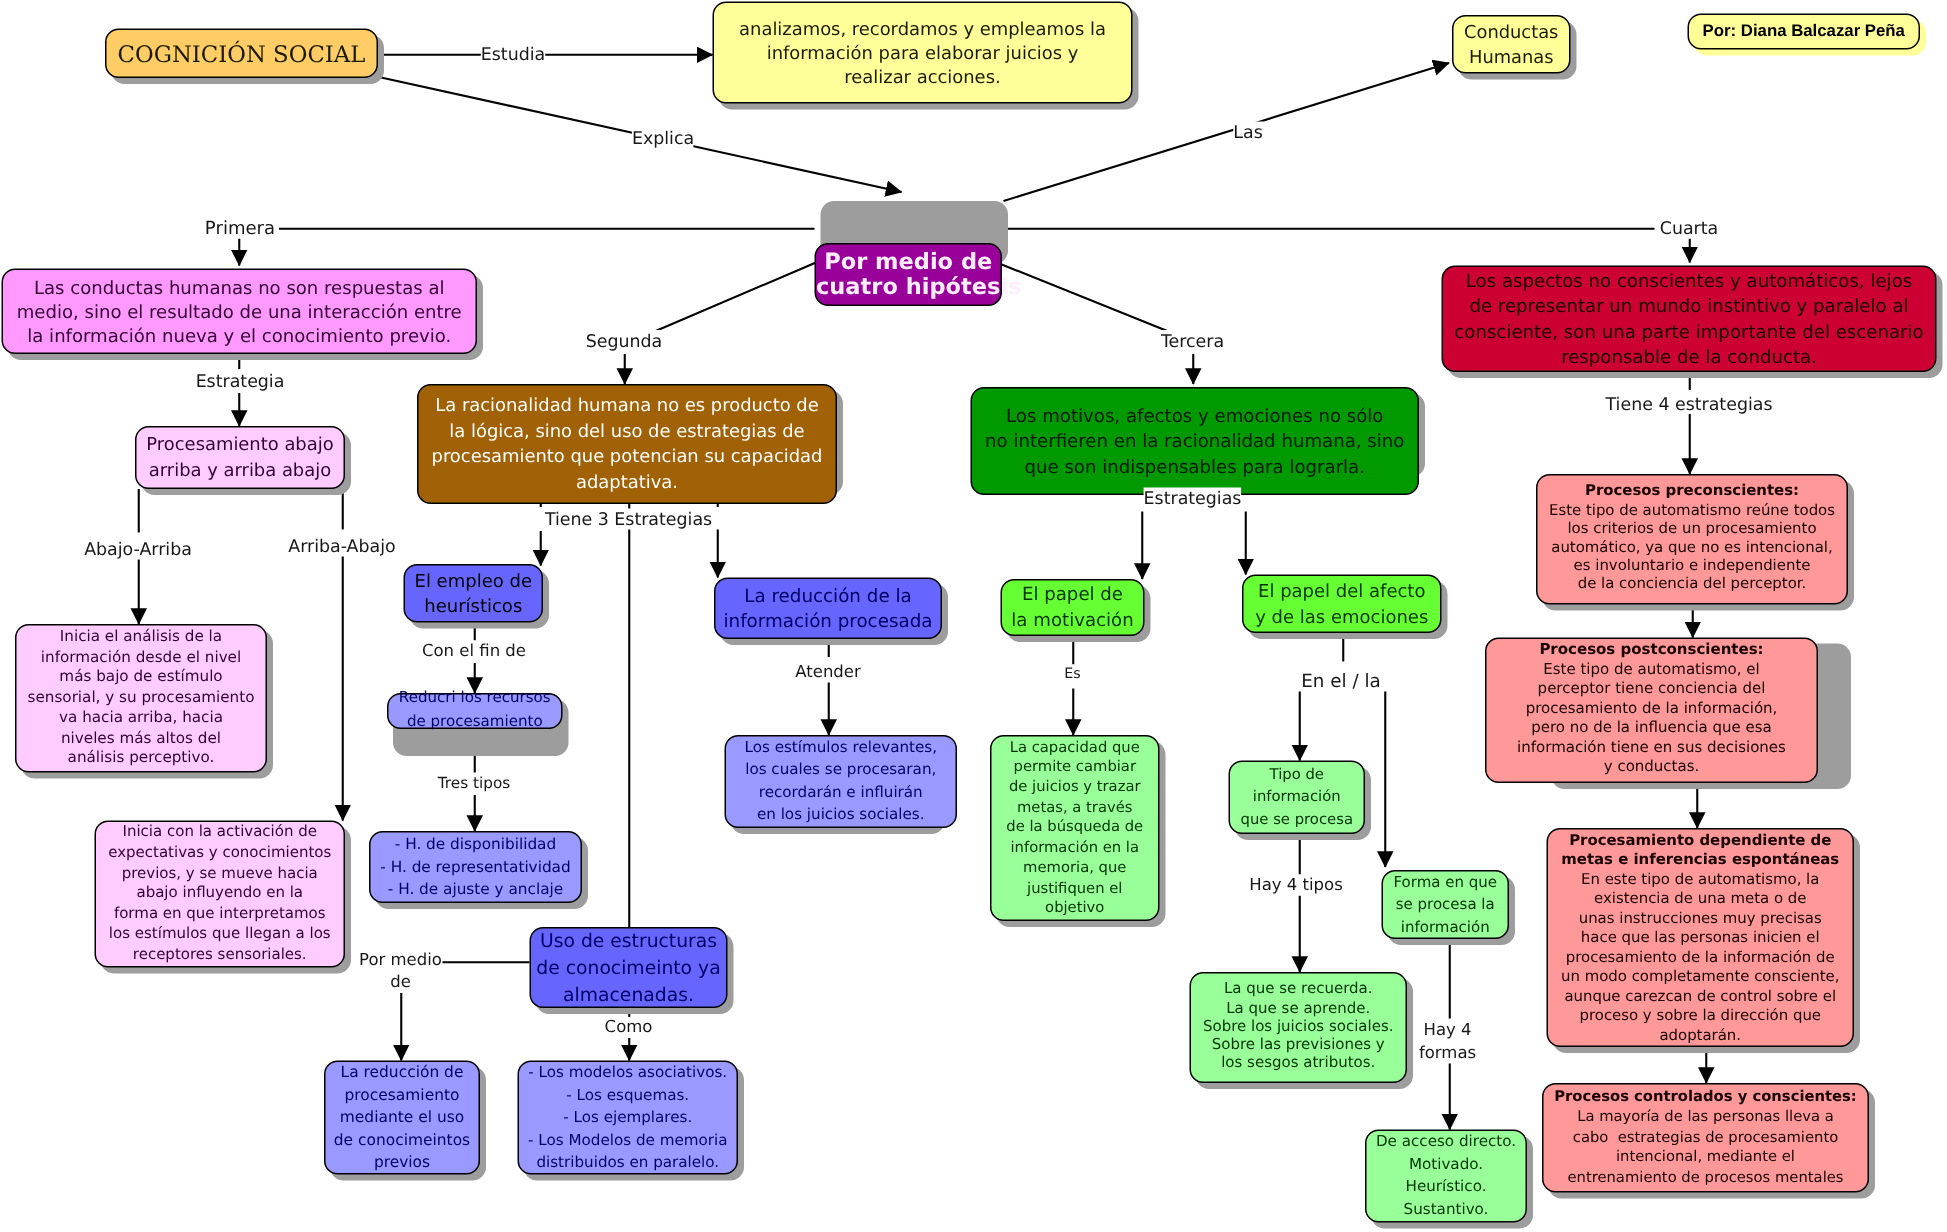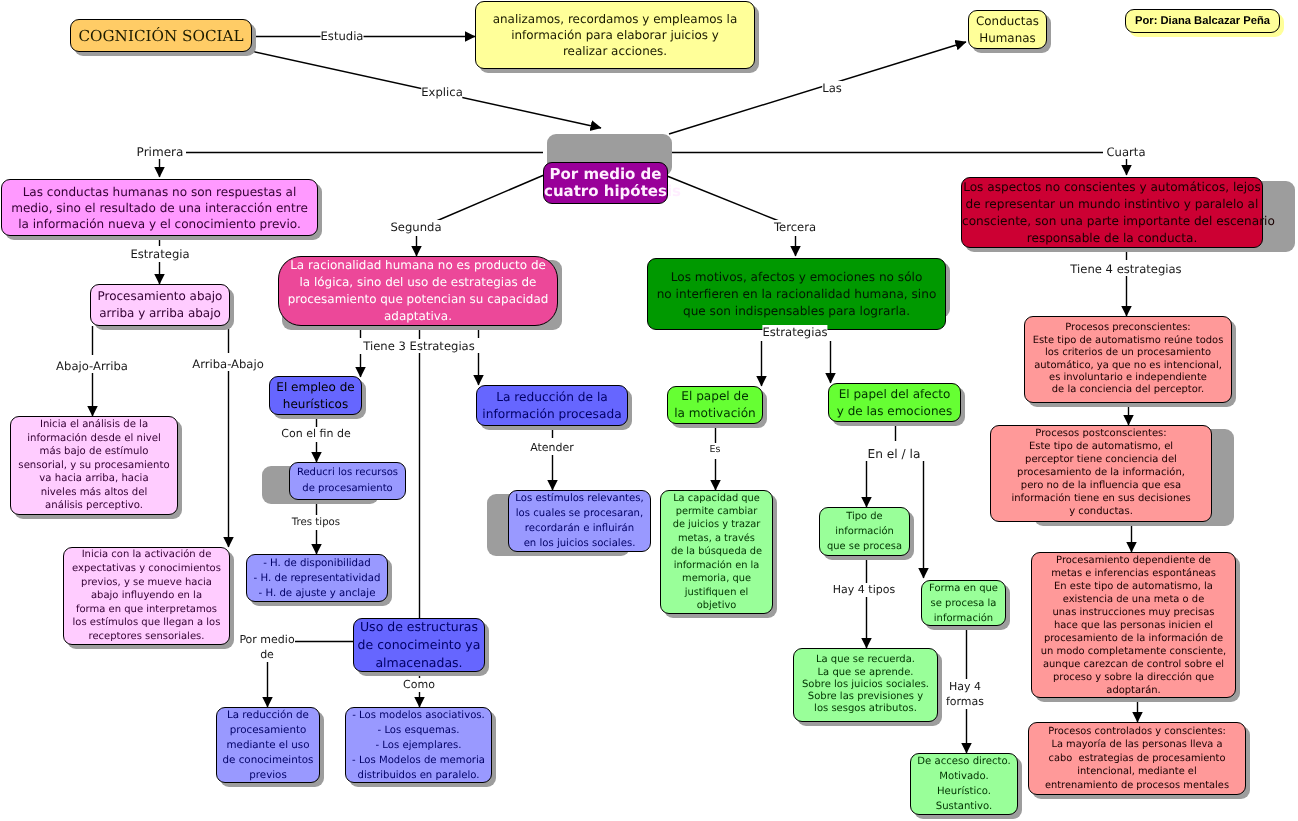--- a/index.html
+++ b/index.html
@@ -6,21 +6,21 @@
   body{width:1298px;height:821px;position:relative;overflow:hidden;
        font-family:"DejaVu Sans",sans-serif;-webkit-font-smoothing:antialiased;text-rendering:geometricPrecision;}
   #canvas{position:absolute;left:0;top:0;width:1298px;height:821px;z-index:0;isolation:isolate;}
   svg.links{position:absolute;left:0;top:0;width:1298px;height:821px;overflow:visible;}
   .node{position:absolute;box-sizing:border-box;border:1.6px solid #000;
         border-radius:9px;display:flex;align-items:center;justify-content:center;
         text-align:center;}
   .shadow{position:absolute;border-radius:9px;box-sizing:border-box;}
   .node .txt{width:100%;}
   .node .txt>div{white-space:pre;}
-  .node .b{font-weight:normal;}
+  .node .b{font-weight:bold;}
   .lbl{position:absolute;color:#181818;white-space:nowrap;background:#fff;
        font-size:13.5px;line-height:14px;}
   .lbl.ml>div{white-space:nowrap;}
 </style>
 </head>
 <body>
 
 <div id="canvas">
   <svg class="links" viewBox="0 0 1298 821" width="1298" height="821">
     <defs>
@@ -166,35 +166,35 @@
       <div class="txt">
         <div>Inicia con la activación de</div>
         <div>expectativas y conocimientos</div>
         <div>previos, y se mueve hacia</div>
         <div>abajo influyendo en la</div>
         <div>forma en que interpretamos</div>
         <div>los estímulos que llegan a los</div>
         <div>receptores sensoriales.</div>
       </div>
     </div>
-  <div class="node" style="left:278px;top:256px;width:280px;height:70px;background:#ec4899;color:#FFFFFF;font-size:11.95px;line-height:17px;border-radius:23px;">
+  <div class="node" style="left:278px;top:256px;width:280px;height:80px;background:#a16207;color:#FFFFFF;font-size:11.95px;line-height:17px;">
       <div class="txt">
         <div>La racionalidad humana no es producto de</div>
         <div>la lógica, sino del uso de estrategias de</div>
         <div>procesamiento que potencian su capacidad</div>
         <div>adaptativa.</div>
       </div>
     </div>
   <div class="node" style="left:269px;top:376px;width:93px;height:39px;background:#6666FF;color:#000000;font-size:12.0px;line-height:17px;">
       <div class="txt">
         <div>El empleo de</div>
         <div>heurísticos</div>
       </div>
     </div>
-  <div class="node" style="left:258px;top:462px;width:117px;height:38px;background:#9999FF;color:#000066;font-size:10.05px;line-height:16px;margin-left:31px;">
+  <div class="node" style="left:258px;top:462px;width:117px;height:24px;background:#9999FF;color:#000066;font-size:10.05px;line-height:16px;">
       <div class="txt">
         <div>Reducri los recursos</div>
         <div>de procesamiento</div>
       </div>
     </div>
   <div class="node" style="left:246px;top:554px;width:142px;height:48px;background:#9999FF;color:#000066;font-size:10.2px;line-height:15px;">
       <div class="txt">
         <div>- H. de disponibilidad</div>
         <div>- H. de representatividad</div>
         <div>- H. de ajuste y anclaje</div>
@@ -224,21 +224,21 @@
         <div>- Los Modelos de memoria</div>
         <div>distribuidos en paralelo.</div>
       </div>
     </div>
   <div class="node" style="left:476px;top:385px;width:152px;height:41px;background:#6666FF;color:#000066;font-size:12.2px;line-height:17px;">
       <div class="txt">
         <div>La reducción de la</div>
         <div>información procesada</div>
       </div>
     </div>
-  <div class="node" style="left:508px;top:490px;width:143px;height:62px;background:#9999FF;color:#000066;font-size:10.1px;line-height:15px;">
+  <div class="node" style="left:483px;top:490px;width:155px;height:62px;background:#9999FF;color:#000066;font-size:10.1px;line-height:15px;">
       <div class="txt">
         <div>Los estímulos relevantes,</div>
         <div>los cuales se procesaran,</div>
         <div>recordarán e influirán</div>
         <div>en los juicios sociales.</div>
       </div>
     </div>
   <div class="node" style="left:647px;top:258px;width:299px;height:72px;background:#009900;color:#001a00;font-size:12.1px;line-height:17px;">
       <div class="txt">
         <div>Los motivos, afectos y emociones no sólo</div>
@@ -295,21 +295,21 @@
       </div>
     </div>
   <div class="node" style="left:910px;top:753px;width:108px;height:62px;background:#99FF99;color:#003300;font-size:10.1px;line-height:15px;">
       <div class="txt">
         <div>De acceso directo.</div>
         <div>Motivado.</div>
         <div>Heurístico.</div>
         <div>Sustantivo.</div>
       </div>
     </div>
-  <div class="node" style="left:961px;top:177px;width:302px;height:71px;background:#CC0033;color:#1a0000;font-size:12.1px;line-height:17px;">
+  <div class="node" style="left:961px;top:177px;width:330px;height:71px;background:#CC0033;color:#1a0000;font-size:12.1px;line-height:17px;">
       <div class="txt">
         <div>Los aspectos no conscientes y automáticos, lejos</div>
         <div>de representar un mundo instintivo y paralelo al</div>
         <div>consciente, son una parte importante del escenario</div>
         <div>responsable de la conducta.</div>
       </div>
     </div>
   <div class="node" style="left:1024px;top:316px;width:208px;height:87px;background:#FF9999;color:#1a0000;font-size:9.95px;line-height:12.4px;">
       <div class="txt">
         <div class="b">Procesos preconscientes:</div>

